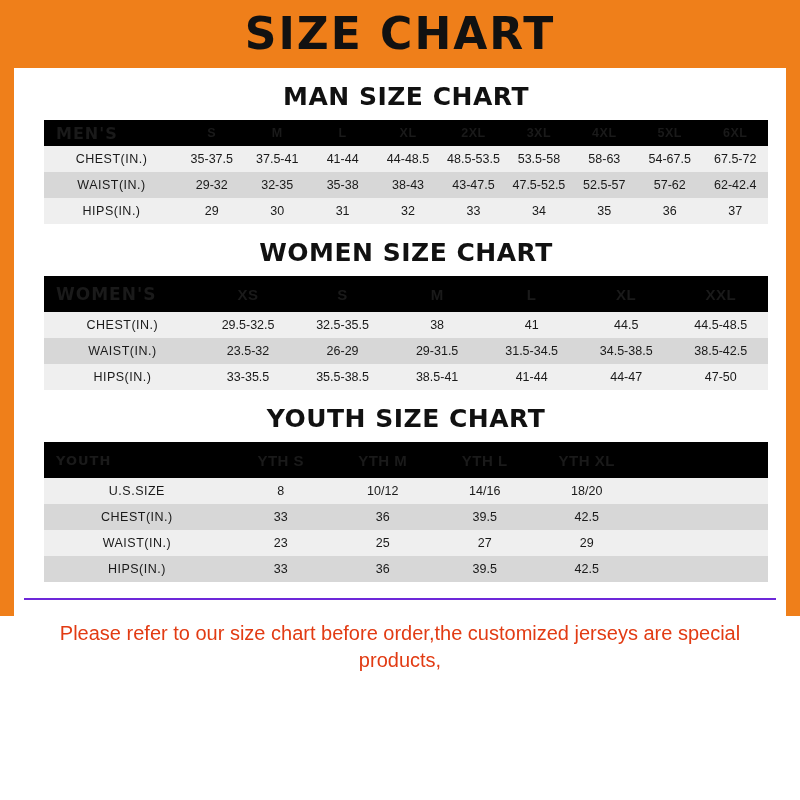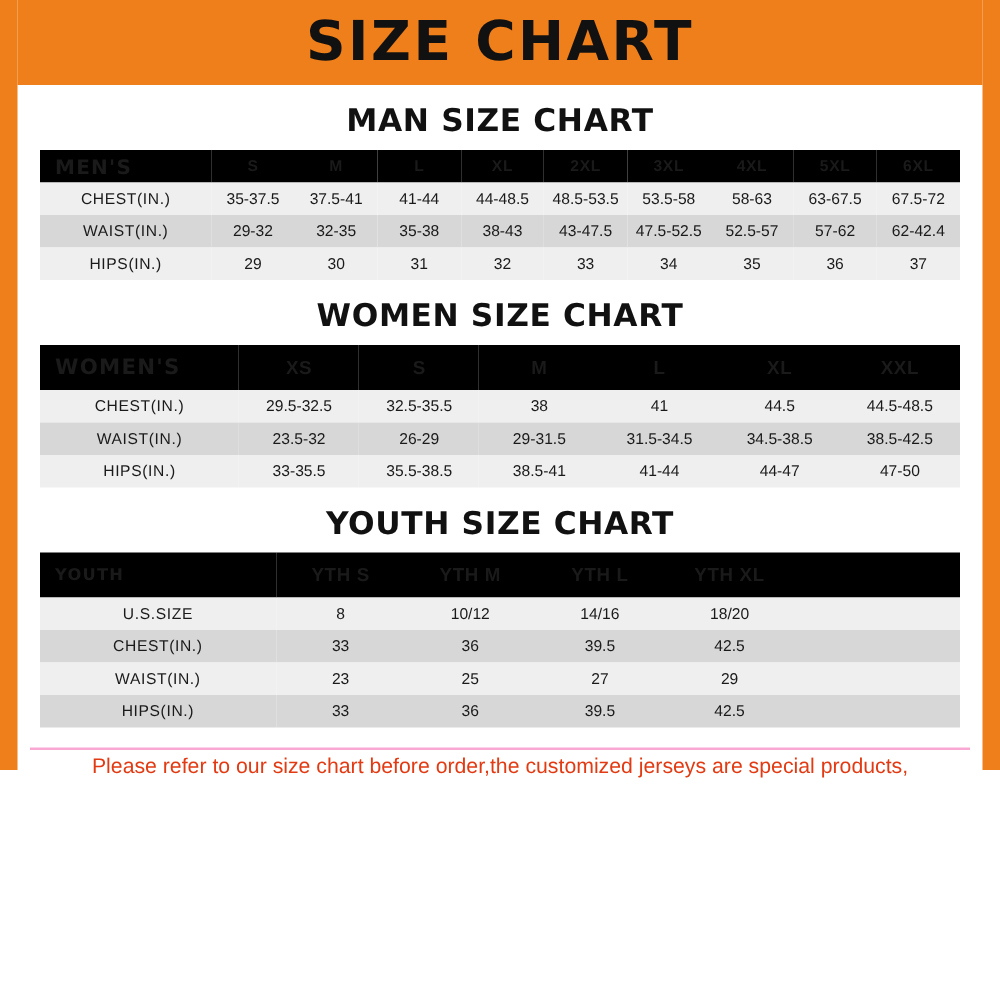--- a/index.html
+++ b/index.html
@@ -32,20 +32,21 @@
   .banner-title {
     font-family: "DejaVu Sans", sans-serif;
     font-weight: bold;
     font-size: 44px;
     letter-spacing: 2px;
     color: #111111;
     line-height: 1;
   }
   .section {
     padding: 0 18px;
+    margin-left: 12px;
   }
   .section-title {
     text-align: center;
     font-family: "DejaVu Sans", sans-serif;
     font-weight: bold;
     font-size: 25px;
     color: #111111;
     margin: 14px 0 9px 0;
     letter-spacing: 0.5px;
   }
@@ -87,24 +88,24 @@
   }
   
   .youth .hrow th { height: 36px; font-size: 15px; }
   .youth td { height: 31px; font-size: 13px; }
   .youth .hrow th.corner { font-size: 13px; }
   .women .hrow th { height: 36px; font-size: 15px; }
   .women td { height: 30px; font-size: 13px; }
   .women .hrow th.corner { font-size: 17px; }
   .notice {
     margin: 16px 10px 0 10px;
-    border-top: 2px solid #f9a8d4;
-    padding-top: 2px;
+    border-top: 2px solid #6d28d9;
+    padding-top: 20px;
     color: #e23b13;
-    font-size: 17px;
+    font-size: 20px;
     line-height: 1.35;
     text-align: center;
     font-family: "Liberation Sans", sans-serif;
   }
 </style>
 </head>
 <body>
 
 <div class="page">
 
@@ -130,21 +131,21 @@
       </tr>
       <tr class="light">
         <td class="rowlab">CHEST(IN.)</td>
         <td>35-37.5</td>
         <td>37.5-41</td>
         <td>41-44</td>
         <td>44-48.5</td>
         <td>48.5-53.5</td>
         <td>53.5-58</td>
         <td>58-63</td>
-        <td>63-67.5</td>
+        <td>54-67.5</td>
         <td>67.5-72</td>
       </tr>
       <tr class="dark">
         <td class="rowlab">WAIST(IN.)</td>
         <td>29-32</td>
         <td>32-35</td>
         <td>35-38</td>
         <td>38-43</td>
         <td>43-47.5</td>
         <td>47.5-52.5</td>

